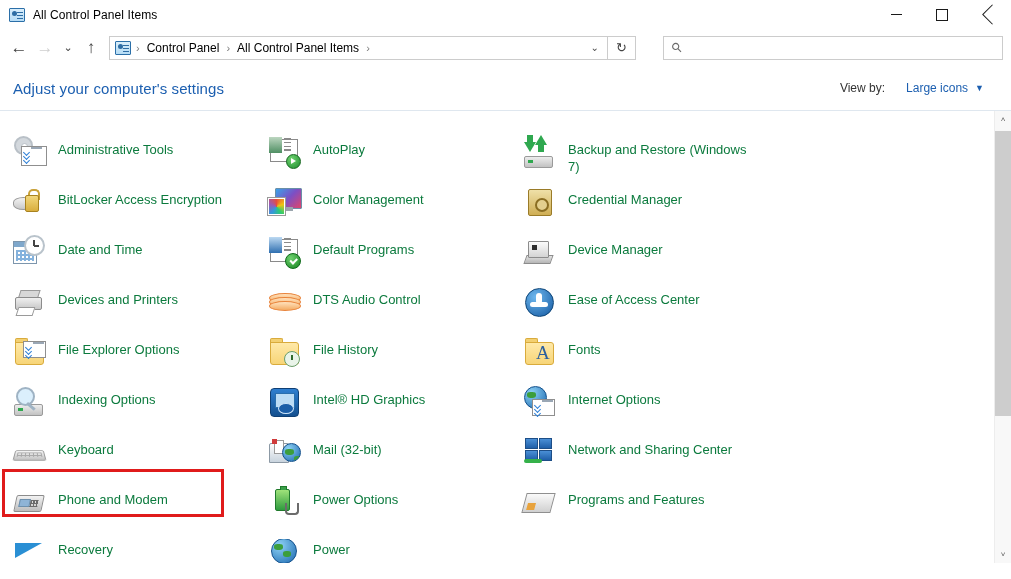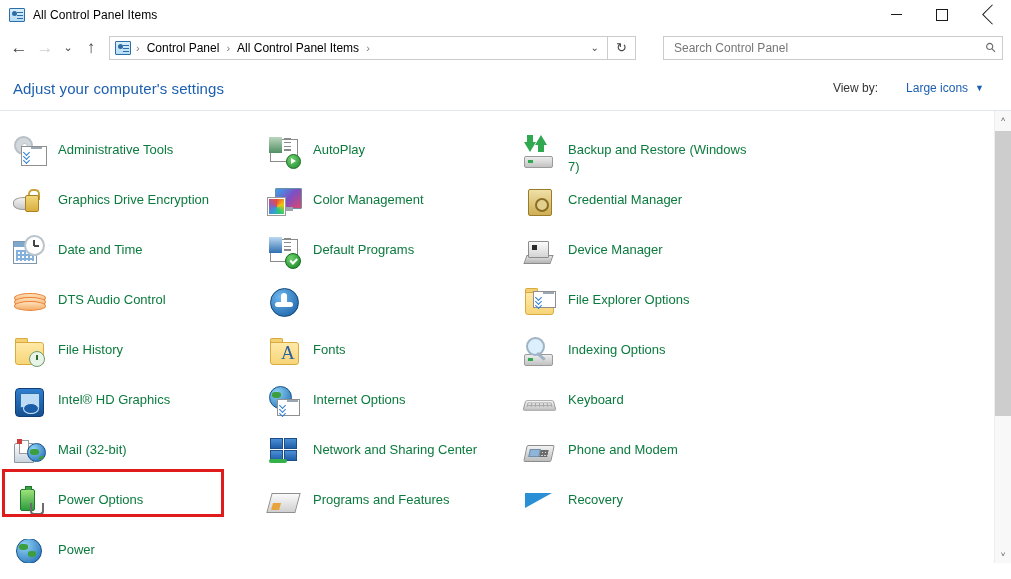--- a/index.html
+++ b/index.html
@@ -149,21 +149,21 @@
     height: 44px;
     display: flex;
     align-items: center;
     justify-content: space-between;
     padding: 0 18px 0 13px;
     background: #fff;
   }
   .cp-title {
     font-size: 15px; color: #1c5fb0; letter-spacing: 0.1px;
   }
-  .viewby { display:flex; align-items:center; gap:19px; }
+  .viewby { display:flex; align-items:center; gap:12px; }
   .viewby-label { font-size:12px; color:#333; }
   .viewby-btn {
     font-size:12px; color:#1c5fb0; padding:4px 9px;
     display:flex; align-items:center; gap:7px; cursor:default;
   }
   .viewby-caret { font-size: 9px; color:#1c5fb0; }
 
   .hsep { height:1px; background:#dfe7ef; margin:0; }
 
   
@@ -649,21 +649,20 @@
       <span class="crumb-sep">›</span>
     </div>
     <span class="addr-caret">⌄</span>
   </div>
 
   <div class="refreshbtn">
     <span>↻</span>
   </div>
 
   <div class="searchbox">
-    <input type="text" placeholder="Search Control Panel" style="">
     <span class="search-ico">⚲</span>
   </div>
 </div>
 
 <div class="cp-header">
   <div class="cp-title">Adjust your computer's settings</div>
   <div class="viewby">
     <span class="viewby-label">View by:</span>
     <div class="viewby-btn">
       <span>Large icons</span>
@@ -721,21 +720,21 @@
       </div>
       <div class="lbl">Backup and Restore (Windows 7)</div>
     </div>
 
     <div class="cp-item">
       <div class="ico">
         <span class="drive-ellipse"></span>
         <span class="lock-shackle"></span>
         <span class="lock-body"></span>
       </div>
-      <div class="lbl">Graphics Drive Encryption</div>
+      <div class="lbl">BitLocker Access Encryption</div>
     </div>
 
     <div class="cp-item">
       <div class="ico">
         <span class="monitor" style="left:8px;top:3px;background:linear-gradient(135deg,#3ba3e8,#7c4fc4,#e0456a);"></span>
         <span class="monitor-stand" style="left:17px;top:22px;"></span>
         <span class="cube"></span>
       </div>
       <div class="lbl">Color Management</div>
     </div>
@@ -776,36 +775,45 @@
     <div class="cp-item">
       <div class="ico">
         <span class="devbase"></span>
         <span class="devbox">
             <b></b>
           </span>
       </div>
       <div class="lbl">Device Manager</div>
     </div>
 
+    <div class="cp-item">
+      <div class="ico">
+        <span class="printer-top"></span>
+        <span class="printer"></span>
+        <span class="printer-out"></span>
+      </div>
+      <div class="lbl">Devices and Printers</div>
+    </div>
 
     <div class="cp-item">
       <div class="ico">
         <span class="discs">
             <span></span>
             <span></span>
             <span></span>
           </span>
       </div>
       <div class="lbl">DTS Audio Control</div>
     </div>
 
     <div class="cp-item">
       <div class="ico">
         <span class="wheel"></span>
       </div>
+      <div class="lbl">Ease of Access Center</div>
     </div>
 
     <div class="cp-item">
       <div class="ico">
         <span class="folder-tab"></span>
         <span class="folder"></span>
         <span class="cklist" style="left:11px;top:6px;width:21px;height:15px;">
           <b></b>
             <b></b>
             <b></b>

